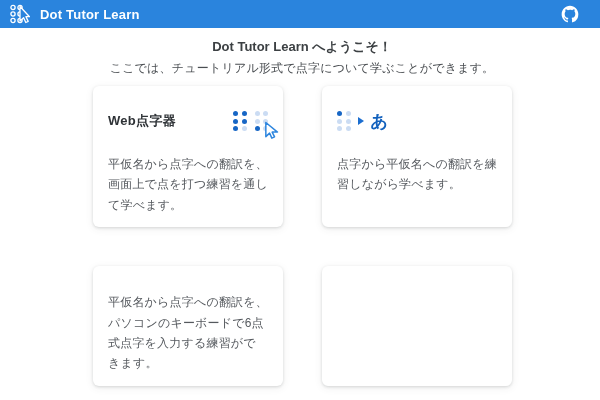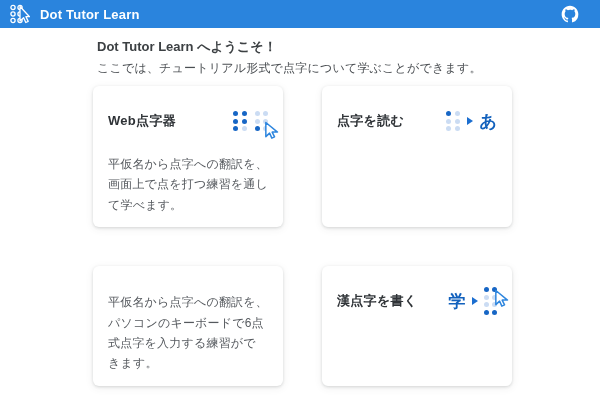--- a/index.html
+++ b/index.html
@@ -14,21 +14,21 @@
 
   
   .appbar{height:28px;background:var(--header-bg);display:flex;align-items:center;padding:0 20px 0 8px;}
   .logo{width:22px;height:22px;display:inline-flex;}
   .app-title{color:#fff;font-weight:bold;font-size:13px;margin-left:10px;letter-spacing:.2px;}
   .spacer{flex:1;}
   .gh-link{display:inline-flex;width:20px;height:20px;cursor:pointer;}
 
   
   .content{width:414px;margin:0 auto;}
-  .welcome{margin-top:10px;padding-left:4px;}
+  .welcome{margin-top:10px;padding-left:4px;text-align:center;}
   .welcome h1{font-size:13px;font-weight:bold;color:var(--heading-text);}
   .welcome p{font-size:12px;color:#4a4e52;margin-top:4px;letter-spacing:.2px;}
 
   
   .cards{display:grid;grid-template-columns:190px 190px;column-gap:34px;row-gap:35px;margin-top:9px;gap:39px;}
   .card{background:#fff;border-radius:6px;min-height:107px;padding:14px 15px 12px;cursor:pointer;
         box-shadow:0 1px 3px rgba(60,64,67,.18),0 2px 8px rgba(60,64,67,.08);}
   .card-top{display:flex;justify-content:space-between;align-items:center;min-height:42px;}
   .card-title{font-size:13px;font-weight:bold;color:var(--card-title);letter-spacing:.3px;}
   .card-desc{margin-top:12px;font-size:12px;line-height:1.7;color:var(--desc-text);letter-spacing:.2px;}
@@ -116,60 +116,38 @@
                 <polygon points="7,3 7,20 11.5,15.8 14.2,21.8 17.5,20.3 14.6,14.5 21,14.5" fill="#ffffff" stroke="#2e86de" stroke-width="1.8" stroke-linejoin="round"></polygon>
               </svg>
             </span>
           </div>
         </div>
         <p class="card-desc">平仮名から点字への翻訳を、画面上で点を打つ練習を通して学べます。</p>
       </div>
 
       <div class="card">
         <div class="card-top">
-          <h3 class="card-title">点字を読む</h3>
           <div class="icon gap7">
             <span class="cell">
                 <span class="dot on"></span>
                 <span class="dot off"></span>
                 <span class="dot off"></span>
                 <span class="dot off"></span>
                 <span class="dot off"></span>
                 <span class="dot off"></span>
               </span>
             <span class="tri"></span>
             <span class="kana">あ</span>
           </div>
         </div>
+        <p class="card-desc">点字から平仮名への翻訳を練習しながら学べます。</p>
       </div>
 
       <div class="card">
         <p class="card-desc">平仮名から点字への翻訳を、パソコンのキーボードで6点式点字を入力する練習ができます。</p>
       </div>
 
       <div class="card">
-        <div class="card-top">
-          <h3 class="card-title">漢点字を書く</h3>
-          <div class="icon gap6">
-            <span class="kana">学</span>
-            <span class="tri"></span>
-            <span class="cell-wrap">
-              <span class="cell">
-                  <span class="dot on"></span>
-                  <span class="dot on"></span>
-                  <span class="dot off"></span>
-                  <span class="dot off"></span>
-                  <span class="dot off"></span>
-                  <span class="dot off"></span>
-                  <span class="dot on"></span>
-                  <span class="dot on"></span>
-                </span>
-              <svg class="cursor-svg cur-tr" viewBox="0 0 24 24">
-                <polygon points="7,3 7,20 11.5,15.8 14.2,21.8 17.5,20.3 14.6,14.5 21,14.5" fill="#ffffff" stroke="#2e86de" stroke-width="1.8" stroke-linejoin="round"></polygon>
-              </svg>
-            </span>
-          </div>
-        </div>
       </div>
 
     </div>
   </div>
 </div>
 
 </body></html>

